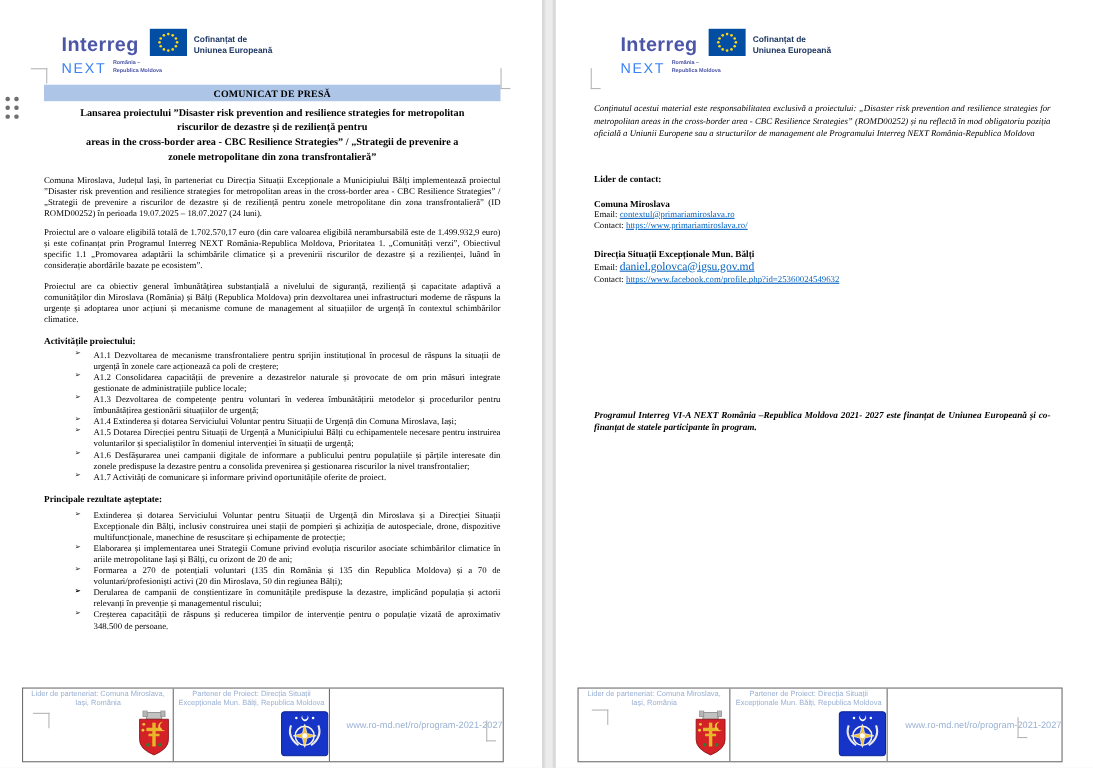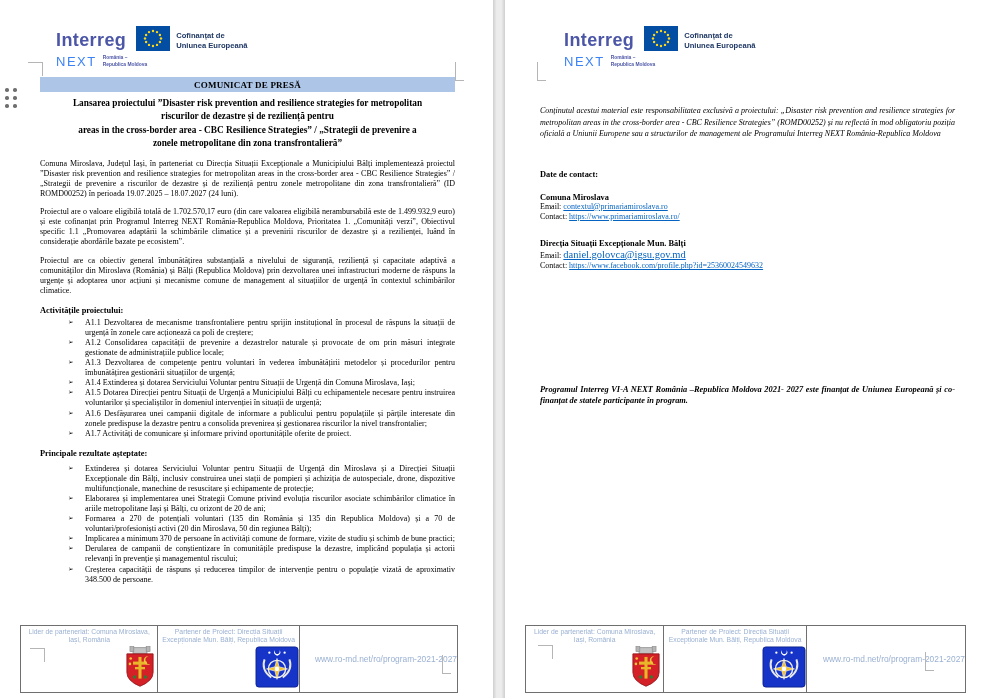--- a/index.html
+++ b/index.html
@@ -36,21 +36,21 @@
     font-weight:bold;font-size:9px;padding:3px 0 2px;letter-spacing:.2px;}
   .doc-title{margin-top:5px;text-align:center;font-weight:bold;
     font-size:9.3px;line-height:1.45;}
   .para{margin-top:8px;font-size:8px;line-height:1.26;text-align:justify;}
   .sec-heading{margin-top:10px;font-weight:bold;font-size:8.4px;}
   .blist{margin-top:3px;}
   .li{position:relative;padding-left:45px;font-size:8px;line-height:1.26;text-align:justify;}
   .li .bullet{position:absolute;left:28px;top:0;font-size:6.6px;color:#000;}
 
   
-  .disclaimer{margin-top:36px;font-size:8px;line-height:1.45;font-style:italic;text-align:justify;}
+  .disclaimer{margin-top:24px;font-size:8px;line-height:1.45;font-style:italic;text-align:justify;}
   .contact-heading{margin-top:30px;font-weight:bold;font-size:8.4px;}
   .contact-name{margin-top:14px;font-weight:bold;font-size:8.4px;}
   .contact-line{font-size:8px;line-height:1.3;}
   .doc-link{color:#0563c1;text-decoration:underline;cursor:pointer;}
   .big-mail{font-size:10.5px;}
   .funding-note{margin-top:112px;font-weight:bold;font-style:italic;
     font-size:8.4px;line-height:1.4;text-align:justify;}
 
   
   .footer-table{position:absolute;bottom:5px;height:66px;border:1px solid #6f6f6f;
@@ -134,21 +134,21 @@
       <div class="li"><span class="bullet">➢</span><span>A1.5 Dotarea Direcției pentru Situații de Urgență a Municipiului Bălți cu echipamentele necesare pentru instruirea voluntarilor și specialiștilor în domeniul intervenției în situații de urgență;</span></div>
       <div class="li"><span class="bullet">➢</span><span>A1.6 Desfășurarea unei campanii digitale de informare a publicului pentru populațiile și părțile interesate din zonele predispuse la dezastre pentru a consolida prevenirea și gestionarea riscurilor la nivel transfrontalier;</span></div>
       <div class="li"><span class="bullet">➢</span><span>A1.7 Activități de comunicare și informare privind oportunitățile oferite de proiect.</span></div>
     </div>
 
     <div class="sec-heading">Principale rezultate așteptate:</div>
     <div class="blist" style="margin-top:6px;">
       <div class="li"><span class="bullet">➢</span><span>Extinderea și dotarea Serviciului Voluntar pentru Situații de Urgență din Miroslava și a Direcției Situații Excepționale din Bălți, inclusiv construirea unei stații de pompieri și achiziția de autospeciale, drone, dispozitive multifuncționale, manechine de resuscitare și echipamente de protecție;</span></div>
       <div class="li"><span class="bullet">➢</span><span>Elaborarea și implementarea unei Strategii Comune privind evoluția riscurilor asociate schimbărilor climatice în ariile metropolitane Iași și Bălți, cu orizont de 20 de ani;</span></div>
       <div class="li"><span class="bullet">➢</span><span>Formarea a 270 de potențiali voluntari (135 din România și 135 din Republica Moldova) și a 70 de voluntari/profesioniști activi (20 din Miroslava, 50 din regiunea Bălți);</span></div>
-      <div class="li"><span class="bullet">➢</span><span>Implicarea a minimum 370 de persoane în activități comune de formare, vizite de studiu și schimb de bune practici;</span></div>
+      <div class="li"><span class="bullet">➢</span></div>
       <div class="li"><span class="bullet">➢</span><span>Derularea de campanii de conștientizare în comunitățile predispuse la dezastre, implicând populația și actorii relevanți în prevenție și managementul riscului;</span></div>
       <div class="li"><span class="bullet">➢</span><span>Creșterea capacității de răspuns și reducerea timpilor de intervenție pentru o populație vizată de aproximativ 348.500 de persoane.</span></div>
     </div>
   </div>
 
   <div class="footer-table">
     <div class="fcell">
       <div class="fcell-label">Lider de parteneriat: Comuna Miroslava, Iași, România</div>
       <svg class="fcell-emblem" width="34" height="42" viewBox="0 0 44 54">
         <rect x="13" y="2" width="18" height="8" fill="#c2c2c2" stroke="#8a8a8a" stroke-width="1"></rect>
@@ -222,21 +222,21 @@
         <span class="next-word">NEXT</span>
         <div class="next-sub">
           <div>România –</div>
           <div>Republica Moldova</div>
         </div>
       </div>
     </div>
 
     <div class="disclaimer">Conținutul acestui material este responsabilitatea exclusivă a proiectului:  „Disaster risk prevention and resilience strategies for metropolitan areas in the cross-border area - CBC Resilience Strategies” (ROMD00252)  și nu reflectă în mod obligatoriu poziția oficială a Uniunii Europene sau a structurilor de management ale Programului Interreg NEXT România-Republica Moldova</div>
 
-    <div class="contact-heading">Date de contact:</div>
+    <div class="contact-heading">Lider de contact:</div>
 
     <div class="contact-name">Comuna Miroslava</div>
     <div class="contact-line">
       <span>Email:</span>
       <span class="doc-link">contextul@primariamiroslava.ro</span>
     </div>
     <div class="contact-line">
       <span>Contact:</span>
       <span class="doc-link">https://www.primariamiroslava.ro/</span>
     </div>

